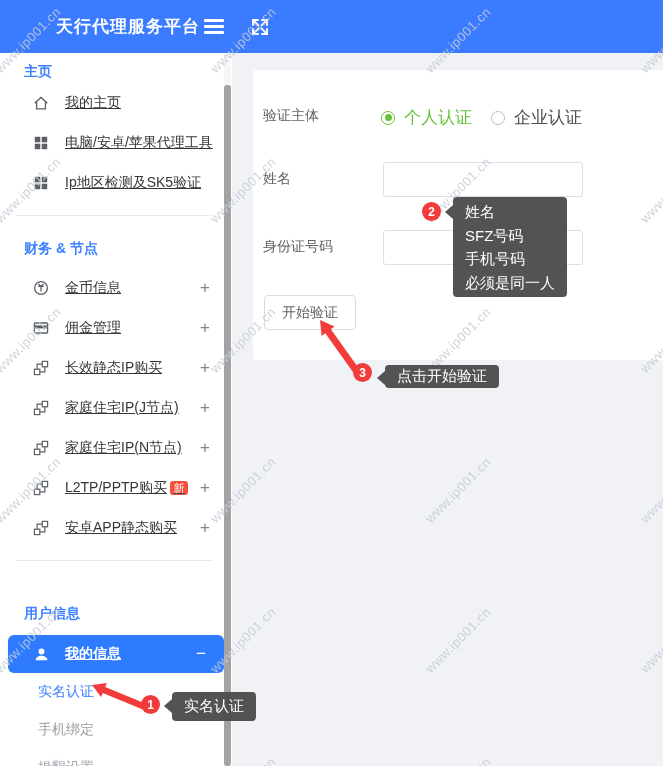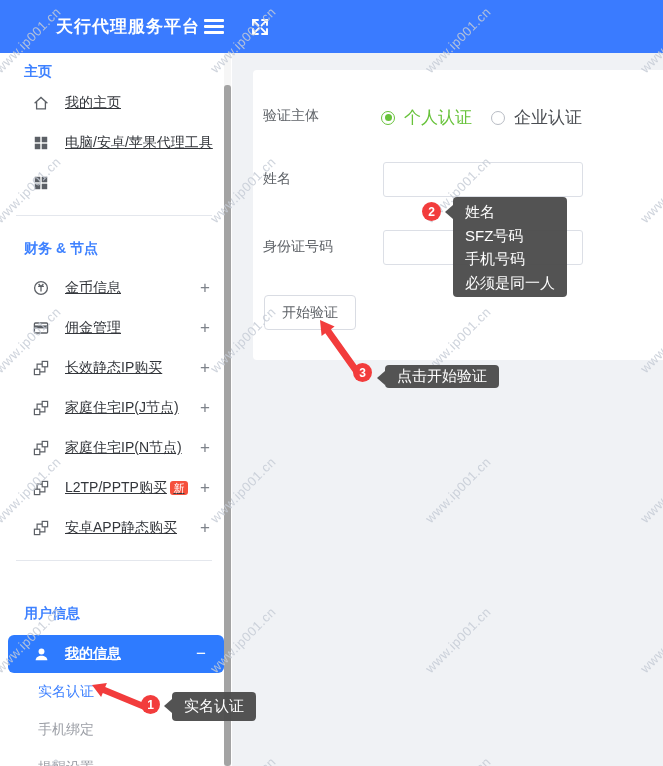--- a/index.html
+++ b/index.html
@@ -121,20 +121,21 @@
       </div>
       <div class="side-item">
         <span class="icn">
           <svg width="16" height="16" viewBox="0 0 18 18" fill="#5c6066">
             <rect x="2" y="2" width="6.2" height="6.2"></rect>
             <rect x="9.8" y="2" width="6.2" height="6.2"></rect>
             <rect x="2" y="9.8" width="6.2" height="6.2"></rect>
             <rect x="9.8" y="9.8" width="6.2" height="6.2"></rect>
           </svg>
         </span>
+        <span class="lbl">Ip地区检测及SK5验证</span>
       </div>
     </div>
   <div class="side-divider" id="divider-0"></div>
   <div class="side-group" id="side-group-1">
       <div class="section-title">财务 &amp; 节点</div>
       <div class="side-item">
         <span class="icn">
           <svg width="18" height="18" viewBox="0 0 18 18" fill="none" stroke="#5c6066" stroke-width="1.3">
             <circle cx="9" cy="9" r="6.4"></circle>
             <path d="M6.1 7.4 h5.8 M9 7.4 V12.4 M6.6 5 L9 7.4 L11.4 5"></path>

